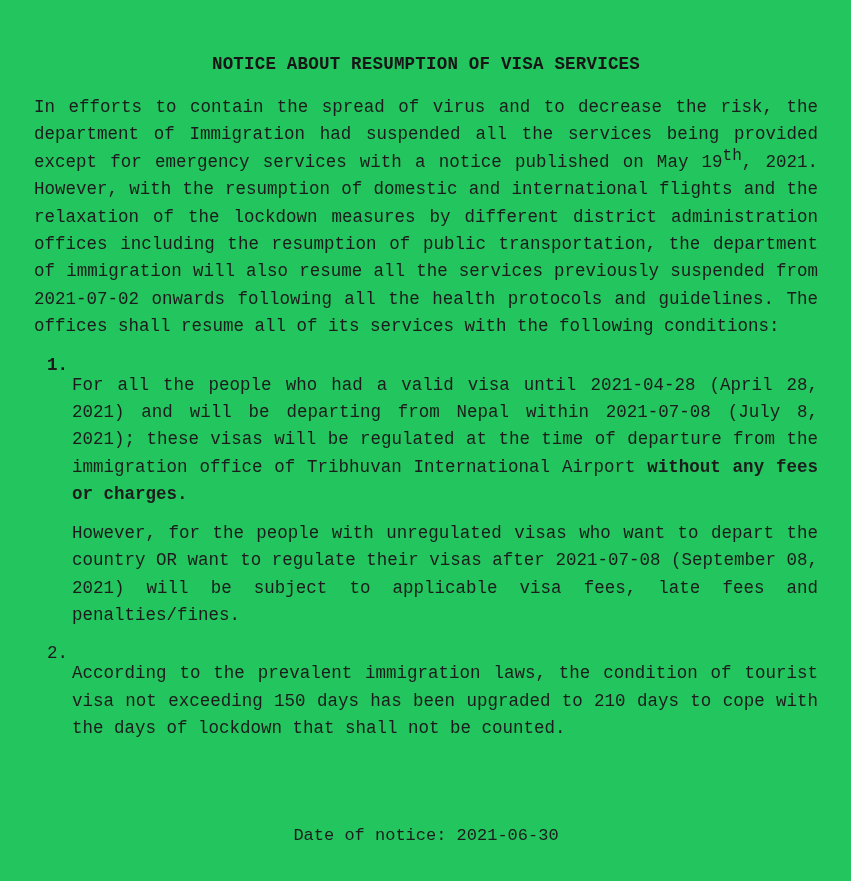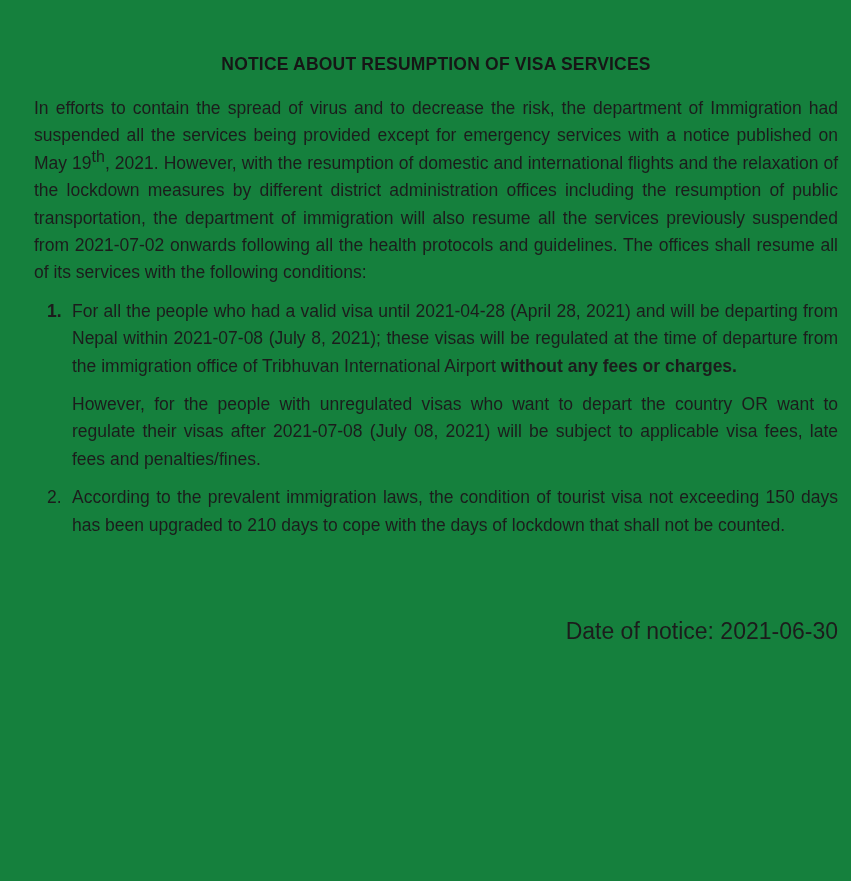--- a/index.html
+++ b/index.html
@@ -11,22 +11,23 @@
     width: 851px;
     height: 881px;
     overflow: hidden;
     font-family: "Liberation Sans", "DejaVu Sans", sans-serif;
     color: #1c1c1c;
   }
   .page {
     box-sizing: border-box;
     width: 851px;
     height: 881px;
-    padding: 54px 13px 0 34px;
-    background: #15803d;
+    padding: 54px 33px 0 34px;
+    background: #22c55e;
+    font-family: Liberation Mono, monospace;
   }
   .title {
     margin: 0 0 20px 0;
     font-size: 17.5px;
     font-weight: 700;
     text-align: center;
     color: #161616;
     letter-spacing: 0.2px;
   }
   .para {
@@ -56,43 +57,44 @@
     font-size: 17.5px;
     line-height: 27.4px;
     color: #1c1c1c;
   }
   .num.bold {
     font-weight: 700;
   }
   .item-body {
     flex: 1 1 auto;
     min-width: 0;
+    margin-top: 20px;
   }
   .footer-date {
     margin: 68px 0 0 0;
-    font-size: 23px;
+    font-size: 17px;
     line-height: 27.4px;
-    text-align: right;
+    text-align: center;
     color: #1c1c1c;
   }
 </style>
 </head>
 <body>
 
 <div class="page">
 
   <h1 class="title">NOTICE ABOUT RESUMPTION OF VISA SERVICES</h1>
 
   <p class="para"><span>In efforts to contain the spread of virus and to decrease the risk, the department of Immigration had suspended all the services being provided except for emergency services with a notice published on May 19</span><sup>th</sup><span>, 2021. However, with the resumption of domestic and international flights and the relaxation of the lockdown measures by different district administration offices including the resumption of public transportation, the department of immigration will also resume all the services previously suspended from 2021-07-02 onwards following all the health protocols and guidelines. The offices shall resume all of its services with the following conditions:</span></p>
 
   <div class="list-item">
     <span class="num bold">1.</span>
     <div class="item-body">
       <p class="para"><span>For all the people who had a valid visa until 2021-04-28 (April 28, 2021) and will be departing from Nepal within 2021-07-08 (July 8, 2021); these visas will be regulated at the time of departure from the immigration office of Tribhuvan International Airport </span><strong>without any fees or charges.</strong></p>
-      <p class="para">However, for the people with unregulated visas who want to depart the country OR want to regulate their visas after 2021-07-08 (July 08, 2021) will be subject to applicable visa fees, late fees and penalties/fines.</p>
+      <p class="para">However, for the people with unregulated visas who want to depart the country OR want to regulate their visas after 2021-07-08 (September 08, 2021) will be subject to applicable visa fees, late fees and penalties/fines.</p>
     </div>
   </div>
 
   <div class="list-item">
     <span class="num">2.</span>
     <div class="item-body">
       <p class="para">According to the prevalent immigration laws, the condition of tourist visa not exceeding 150 days has been upgraded to 210 days to cope with the days of lockdown that shall not be counted.</p>
     </div>
   </div>
 

